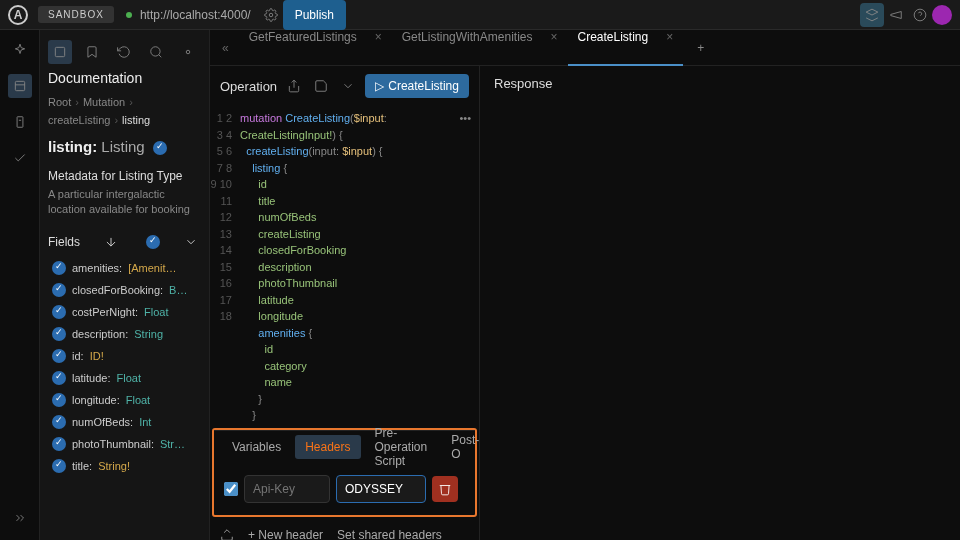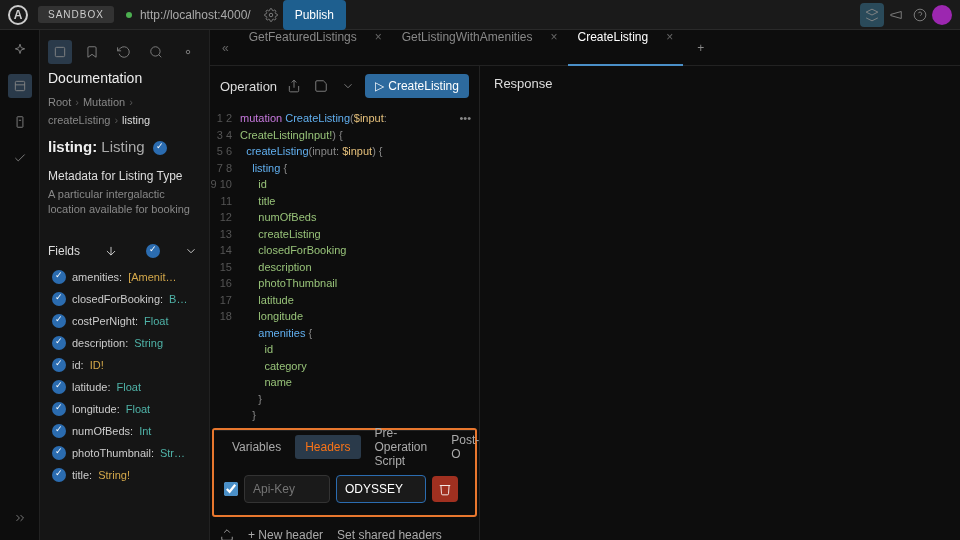--- a/index.html
+++ b/index.html
@@ -24,21 +24,21 @@
 .crumbs{font-size:11px;color:#888;margin-bottom:6px}
 .crumbs .sep{margin:0 4px;color:#555}
 .crumbs .cur{color:#ddd}
 .type-line{margin-top:12px;font-size:15px}
 .type-line .n{color:#eee;font-weight:600}
 .type-line .t{color:#aaa}
 .check{display:inline-block;width:14px;height:14px;background:#2b6cb0;border-radius:50%;vertical-align:middle;margin-left:4px;position:relative}
 .check::after{content:"✓";color:#fff;font-size:9px;position:absolute;top:0;left:3px}
 .meta-h{font-size:12px;color:#ddd;margin-top:14px;font-weight:500}
 .meta-d{font-size:11px;color:#888;margin-top:4px;line-height:1.4}
-.fields-h{margin-top:26px;display:flex;gap:24px;font-size:12px;color:#ddd}
+.fields-h{margin-top:17px;display:flex;gap:24px;font-size:12px;color:#ddd}
 .fields{margin-top:8px}
 .field{display:flex;align-items:center;gap:6px;padding:4px 0;font-family:Menlo,monospace;font-size:11px;white-space:nowrap;overflow:hidden}
 .field .fn{color:#ccc}
 .field .ft{color:#4fb3a8}
 .field .ft.o{color:#d4a84a}
 .field .ft.r{color:#d4a84a}
 
 .main{flex:1;display:flex;flex-direction:column;background:#0d0d0d;position:relative}
 .tabs-row{display:flex;align-items:center;height:36px;border-bottom:1px solid #222;padding:0 6px;gap:4px}
 .chev{color:#666;margin:0 6px}

